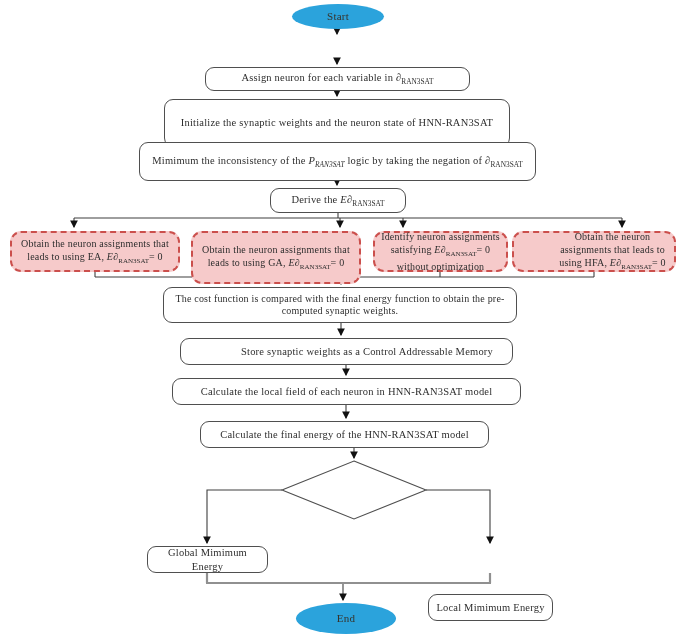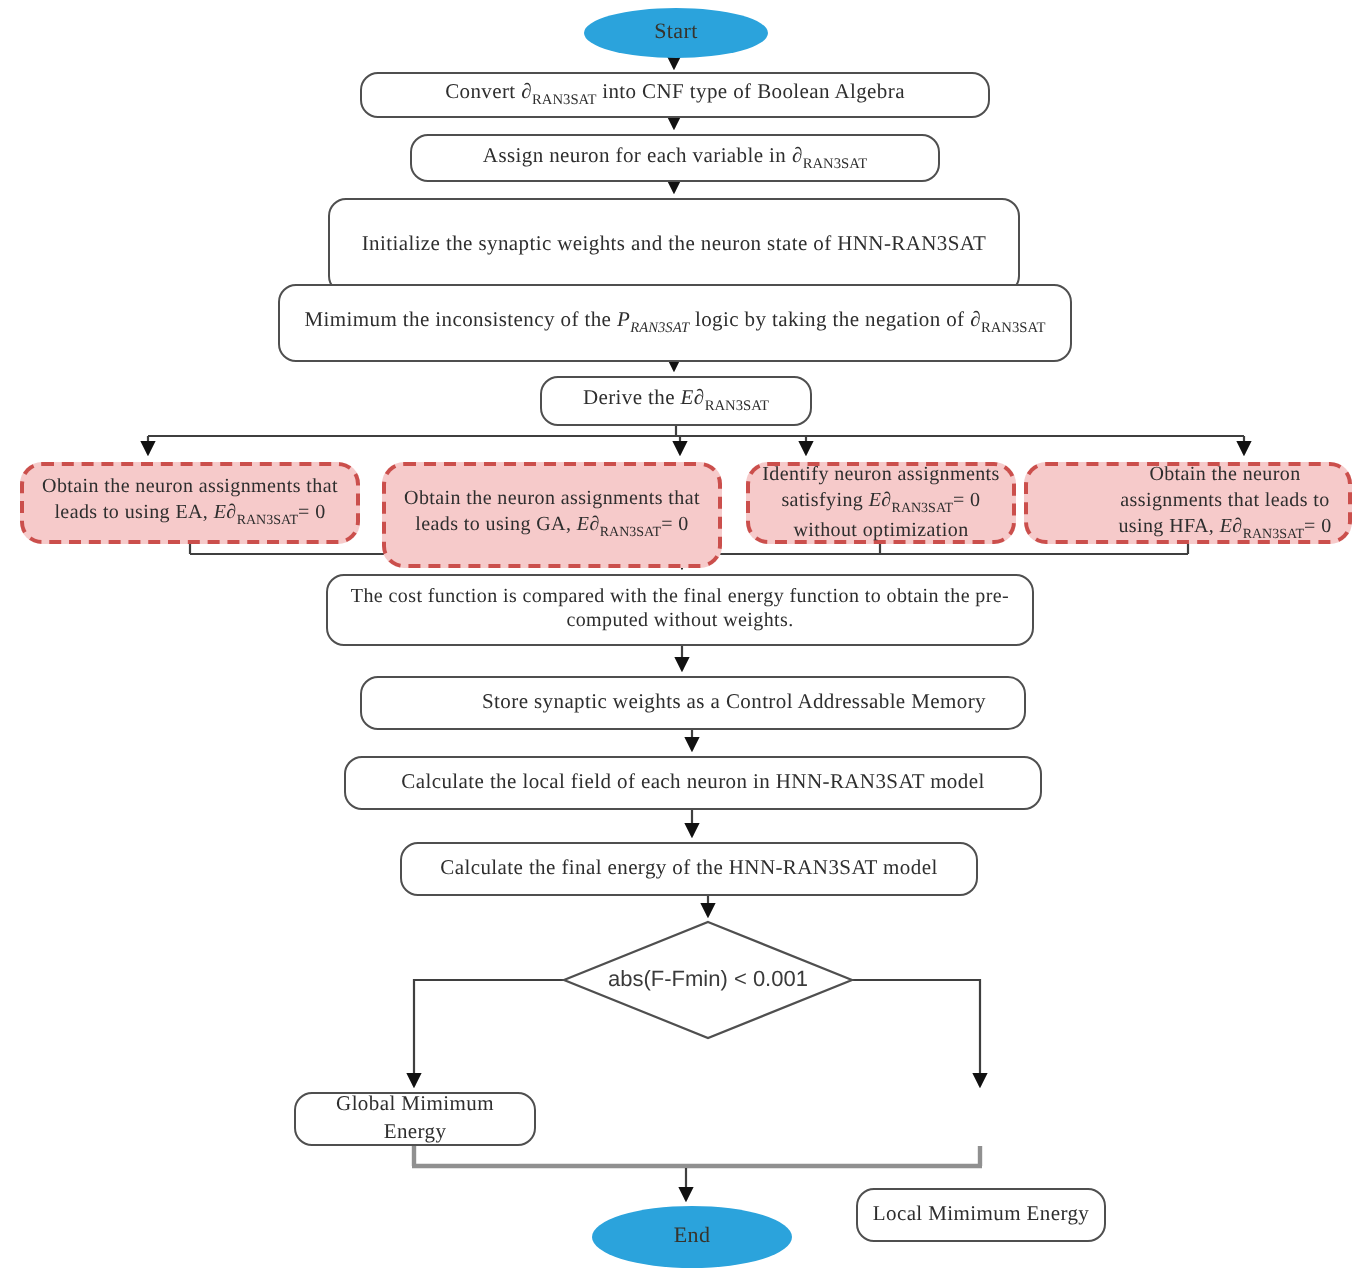--- a/index.html
+++ b/index.html
@@ -78,23 +78,20 @@
     </g>
     <path d="M343 584 V600" stroke="#3f3f3f" stroke-width="1.1" fill="none" marker-end="url(#ah)"></path>
 
     <polygon points="354,461 426,490 354,519 282,490" fill="#ffffff" stroke="#4f4f4f" stroke-width="1.1"></polygon>
   </svg>
 
   <div class="node terminal" style="left:292px;top:4px;width:92px;height:25px;background:#2ba3dc;">
     <span>Start</span>
   </div>
 
-  <div class="node proc" style="left:180px;top:36px;width:315px;height:23px;">
-    <span><span>Convert </span><span>∂</span><sub>RAN3SAT</sub><span> into CNF type of Boolean Algebra</span></span>
-  </div>
 
   <div class="node proc" style="left:205px;top:67px;width:265px;height:24px;">
     <span><span>Assign neuron for each variable in </span><span>∂</span><sub>RAN3SAT</sub></span>
   </div>
 
   <div class="node proc" style="left:164px;top:99px;width:346px;height:48px;">
     <span>Initialize the synaptic weights and the neuron state of HNN-RAN3SAT</span>
   </div>
 
   <div class="node proc" style="left:139px;top:142px;width:397px;height:39px;">
@@ -115,38 +112,35 @@
 
   <div class="node branch" style="left: 373px; top: 231px; width: 135px; height: 41px; --branch-fill: #f6caca; --branch-border: #cb4f4c;">
     <span><span>Identify neuron assignments satisfying </span><span class="it">E</span><span>∂</span><sub>RAN3SAT</sub><span>= 0 without optimization</span></span>
   </div>
 
   <div class="node branch" style="left: 512px; top: 231px; width: 164px; height: 41px; padding-left: 41px; --branch-fill: #f6caca; --branch-border: #cb4f4c;">
     <span><span>Obtain the neuron assignments that leads to using HFA, </span><span class="it">E</span><span>∂</span><sub>RAN3SAT</sub><span>= 0</span></span>
   </div>
 
   <div class="node proc small" style="left:163px;top:287px;width:354px;height:36px;">
-    <span>The cost function is compared with the final energy function to obtain the pre-computed without weights.</span>
+    <span>The cost function is compared with the final energy function to obtain the pre-computed synaptic weights.</span>
   </div>
 
   <div class="node proc" style="left:180px;top:338px;width:333px;height:27px;padding-left:47px;">
     <span>Store synaptic weights as a Control Addressable Memory</span>
   </div>
 
   <div class="node proc" style="left:172px;top:378px;width:349px;height:27px;">
     <span>Calculate the local field of each neuron in HNN-RAN3SAT model</span>
   </div>
 
   <div class="node proc" style="left:200px;top:421px;width:289px;height:27px;">
     <span>Calculate the final energy of the HNN-RAN3SAT model</span>
   </div>
 
-  <div class="decision-label" style="left:282px;top:461px;width:144px;height:58px;">
-    <span>abs(F-Fmin) &lt; 0.001</span>
-  </div>
 
   <div class="node proc" style="left:147px;top:546px;width:121px;height:27px;font-family:Liberation Serif, serif;">
     <span>Global Mimimum Energy</span>
   </div>
 
   <div class="node proc" style="left:428px;top:546px;width:125px;height:27px;margin-top:48px;">
     <span>Local Mimimum Energy</span>
   </div>
 
   <div class="node terminal" style="left:296px;top:603px;width:100px;height:31px;background:#2ba3dc;">

